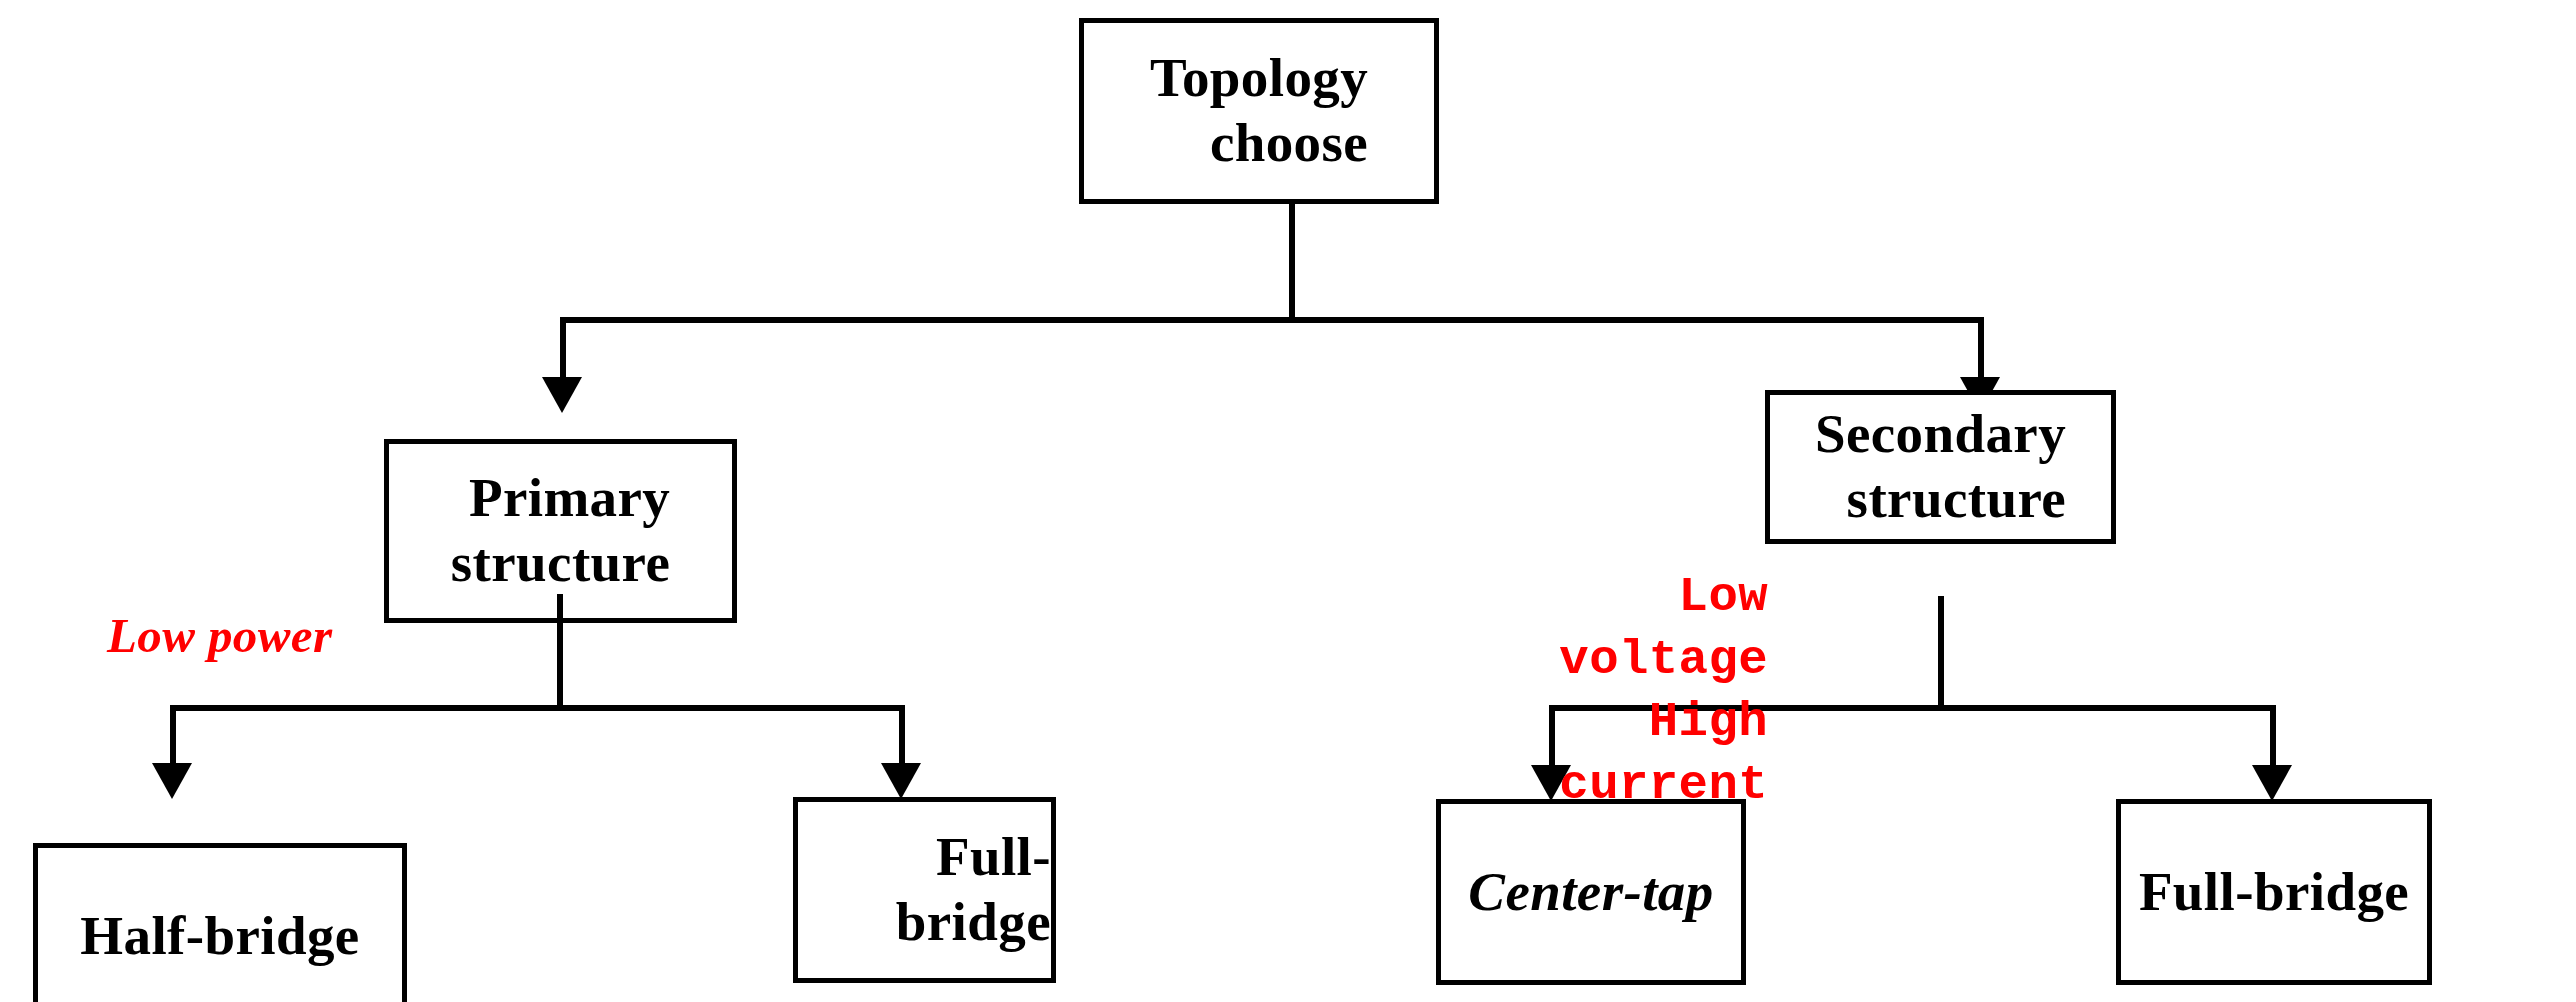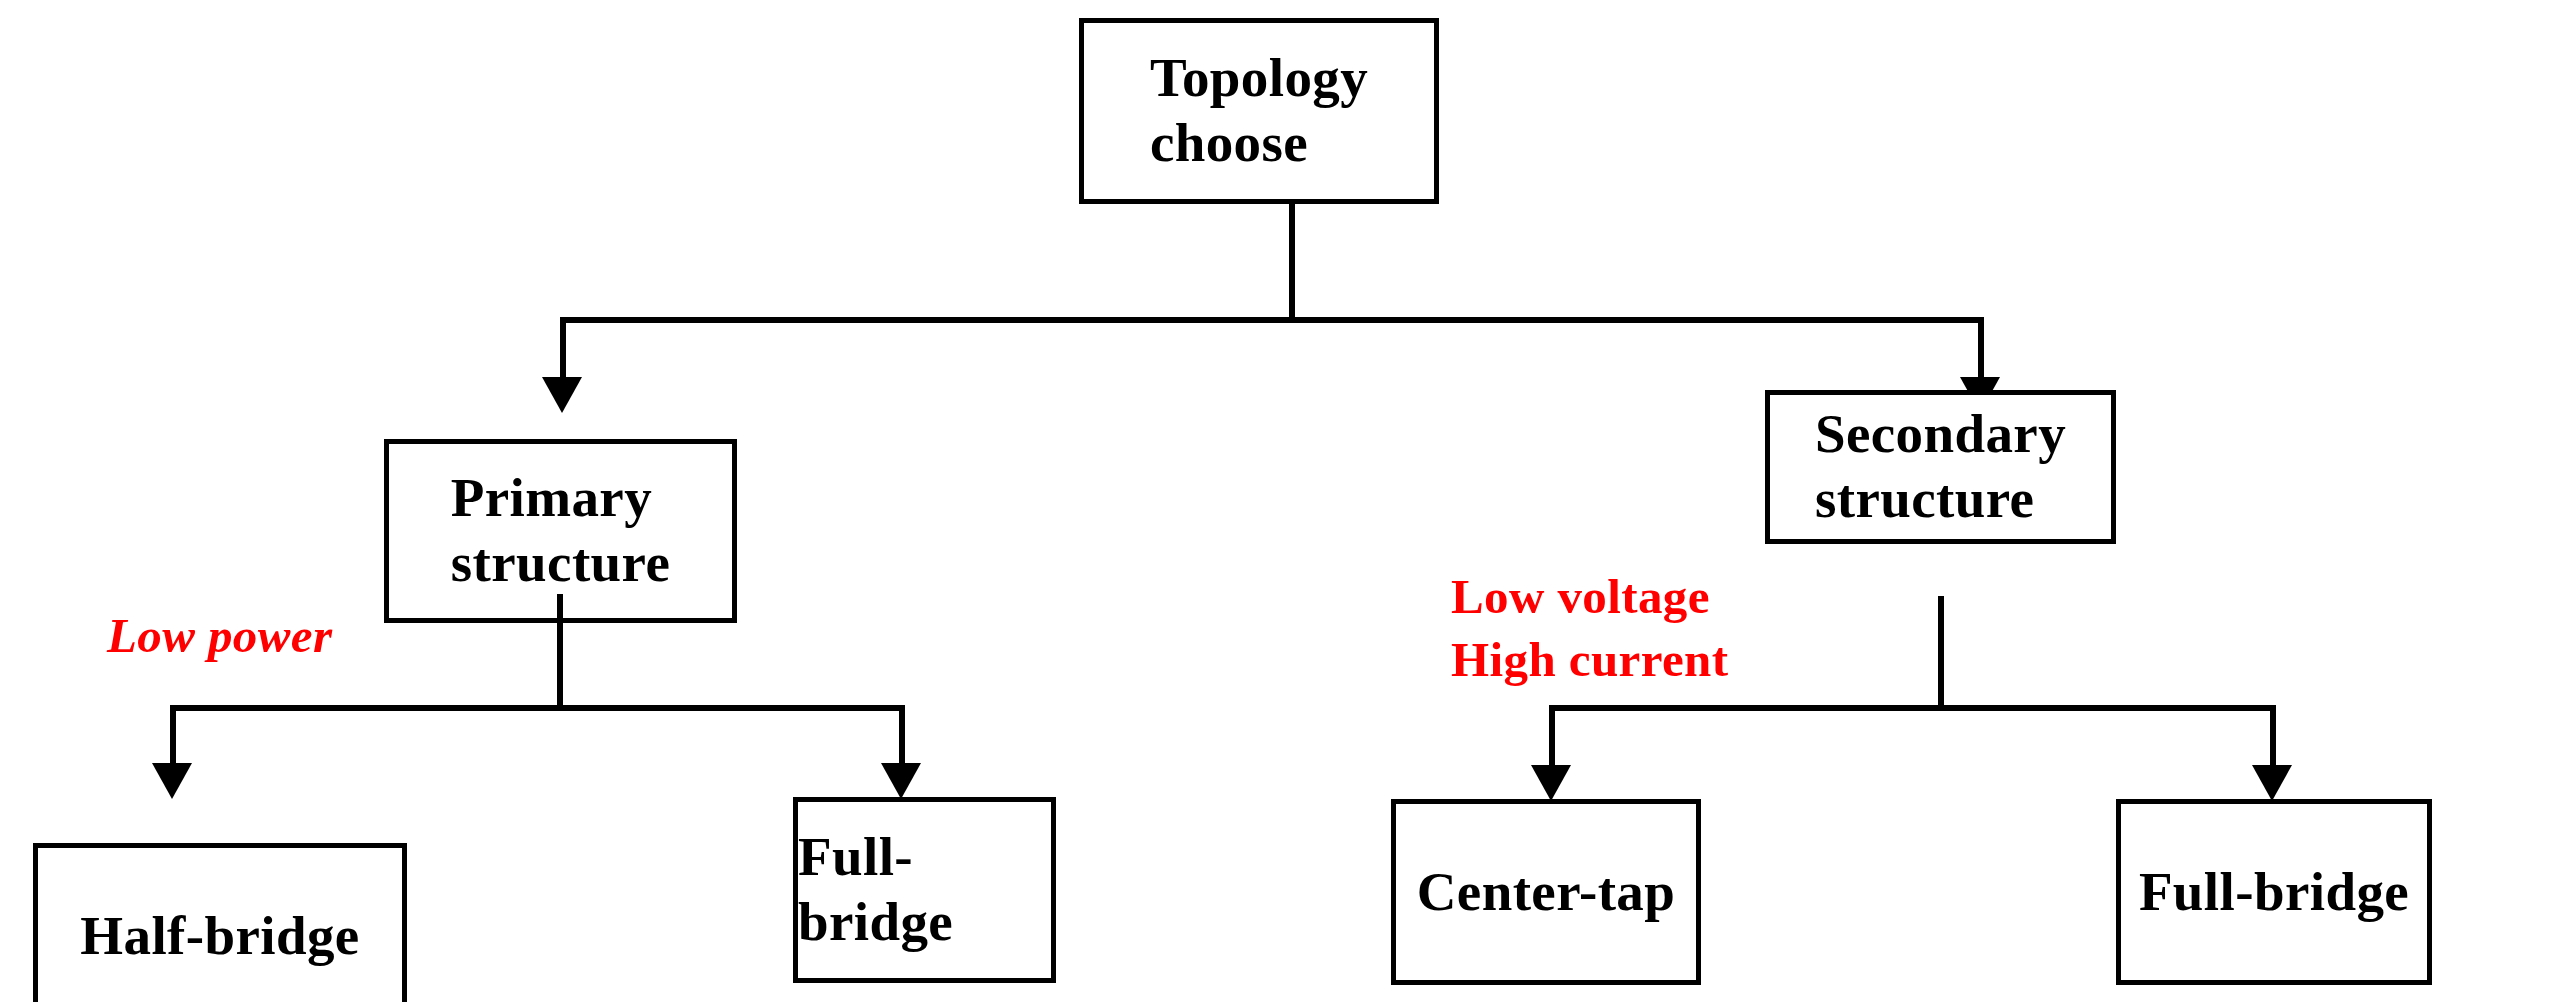--- a/index.html
+++ b/index.html
@@ -21,38 +21,38 @@
 
   
   .node-box {
     position: absolute;
     box-sizing: border-box;
     border: 5.5px solid #000000;
     background: #ffffff;
     display: flex;
     align-items: center;
     justify-content: center;
-    text-align: left;
+    text-align: right;
     color: #000000;
     font-weight: bold;
     line-height: 1.18;
     letter-spacing: 0.4px;
   }
   .node-box .node-label {
     display: block;
     white-space: pre-line;
     font-size: 55px;
   }
 
   #node-topology        { left: 1079px; top: 18px;   width: 360px;  height: 186px; }
   #node-primary         { left: 384px;  top: 411px;  width: 353px;  height: 184px; margin-top: 28px; }
   #node-secondary       { left: 1765px; top: 390px;  width: 351px;  height: 154px; }
   #node-half-bridge     { left: 17px;   top: 843px; width: 374px;  height: 186px; margin-left: 16px; }
   #node-full-bridge-pri { left: 793px; top: 797px; width: 263px;  height: 186px; }
-  #node-center-tap      { left: 1391px; top: 799px; width: 310px;  height: 186px; }
+  #node-center-tap      { left: 1436px; top: 799px; width: 310px;  height: 186px; font-style: italic; }
   #node-full-bridge-sec { left: 2116px; top: 799px; width: 316px;  height: 186px; }
 
   
   .conn-v, .conn-h {
     position: absolute;
     background: #000000;
   }
   .conn-v { width: 5.5px; }
   .conn-h { height: 5.5px; }
 
@@ -69,21 +69,21 @@
   .edge-label {
     position: absolute;
     color: #ff0000;
     font-weight: bold;
     font-size: 49px;
     line-height: 1.28;
     white-space: pre-line;
     letter-spacing: 0.4px;
   }
   .edge-label.align-left   { text-align: left; font-style: italic; }
-  .edge-label.align-center { text-align: left; }
+  .edge-label.align-center { text-align: right; font-family: Liberation Mono, monospace; }
 
   #label-low-power    { left: 107px;  top: 605px; width: 313px; }
   #label-high-power   { left: 807px; top: 605px; width: 313px; }
   #label-low-voltage  { left: 1451px; top: 566px; width: 317px; }
   #label-high-voltage { left: 2210px; top: 566px; width: 321px; }
 </style>
 </head>
 <body>
 
 <div id="diagram-root">

